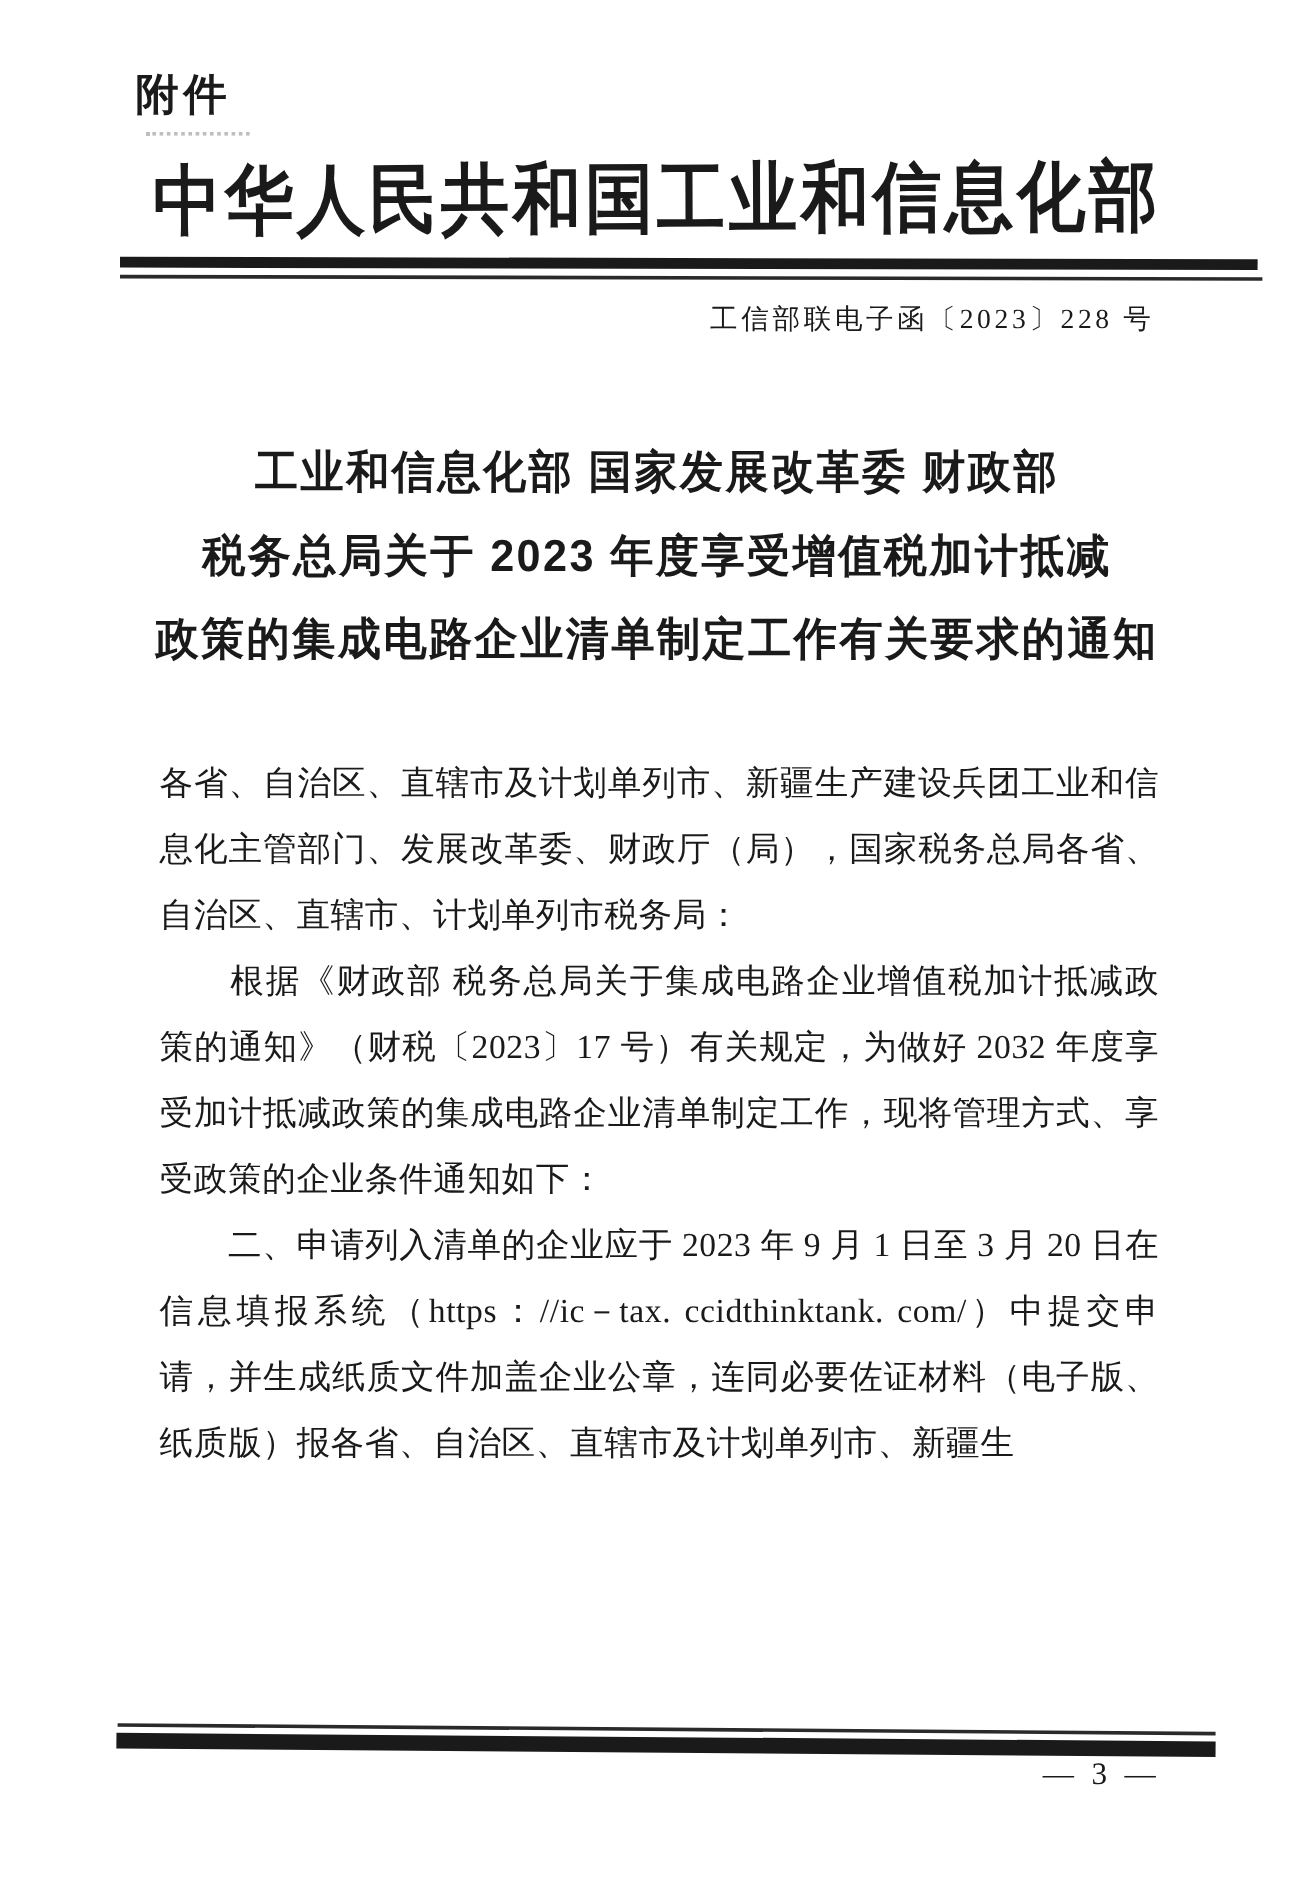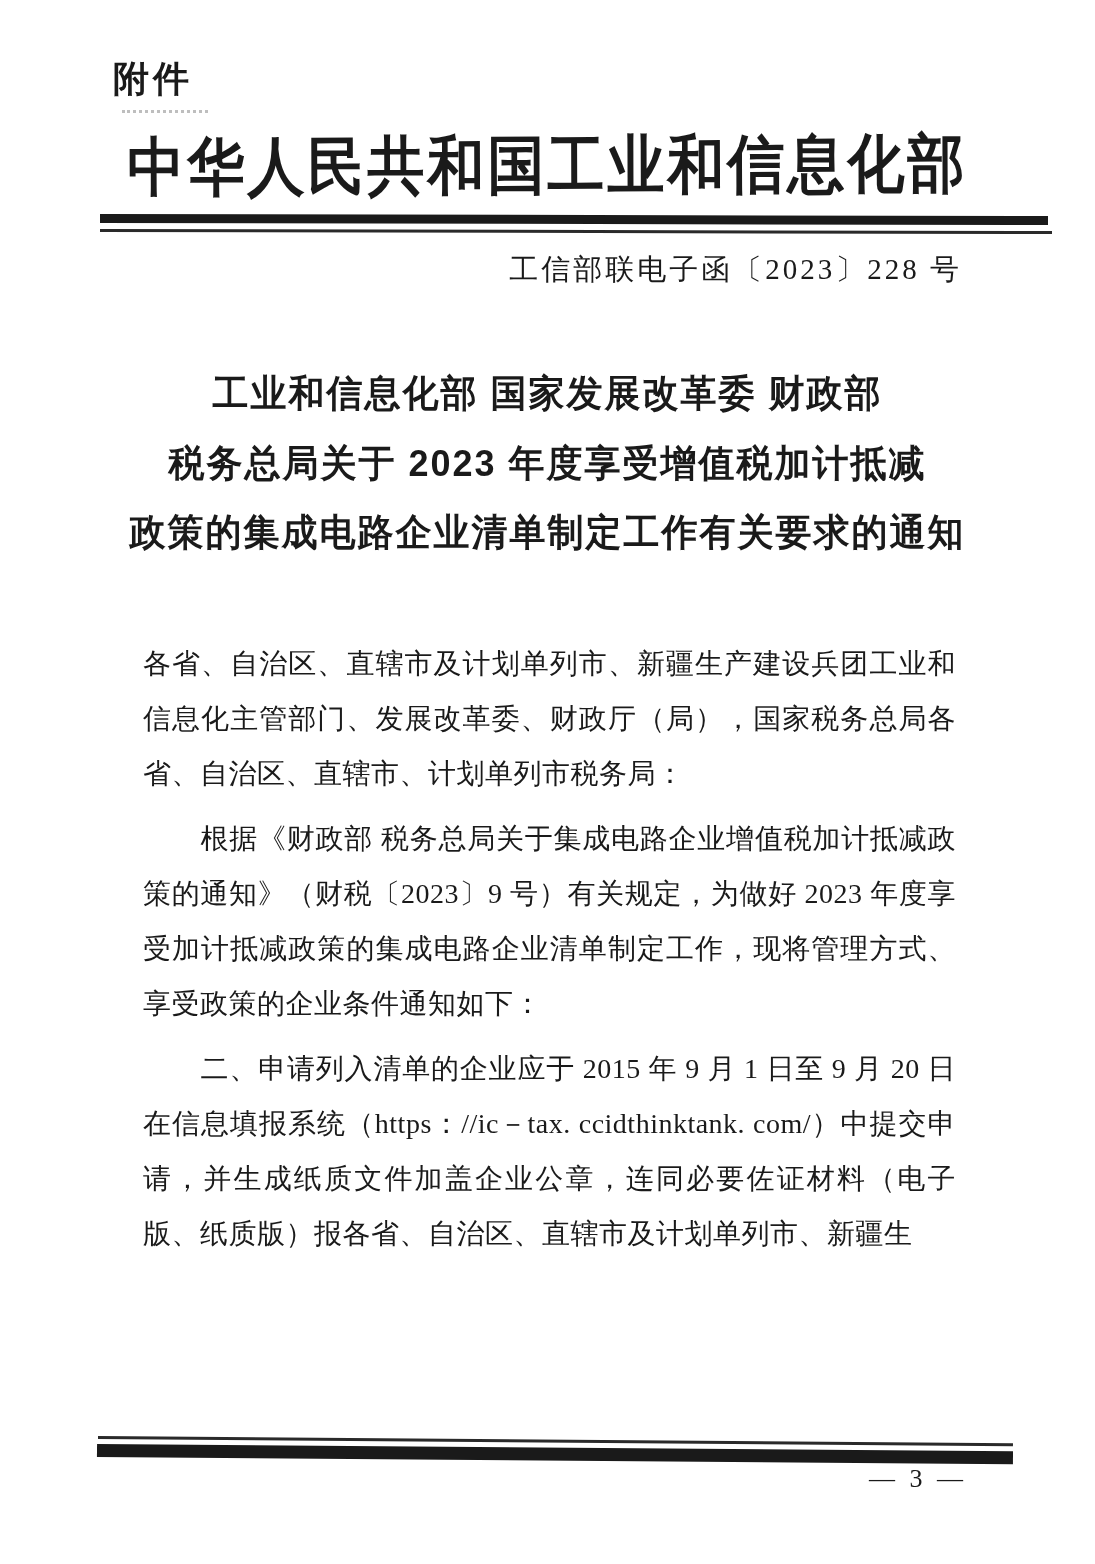--- a/index.html
+++ b/index.html
@@ -34,38 +34,38 @@
     transform:scaleY(1.12) rotate(-0.25deg);
     white-space:nowrap;
   }
 
   .rule{position:absolute;background:var(--ink);}
   .head-rule-thick{left:100px;top:215px;width:948px;height:9px;transform:rotate(0.12deg);}
   .head-rule-thin {left:100px;top:230px;width:952px;height:3px;background:#2a2a2a;transform:rotate(0.12deg);}
 
   .doc-number{
     position:absolute;right:133px;top:250px;
-    font-size:29px;letter-spacing:3px;white-space:nowrap;
+    font-size:23px;letter-spacing:3px;white-space:nowrap;
   }
 
   .doc-title{
     position:absolute;left:0;top:362px;width:100%;
     text-align:center;
     font-size:36px;font-weight:900;letter-spacing:2px;
     line-height:67px;
     transform:scaleY(1.04);
   }
 
   .doc-body{
     position:absolute;left:133px;top:626px;width:833px;
     font-size:28px;line-height:55px;
     text-align:justify;
     letter-spacing:0.5px;
   }
-  .doc-body p{margin:10px;}
+  .doc-body p{margin:0;}
 
   .foot-rule-thin {left:98px;top:1436px;width:915px;height:3px;background:#2a2a2a;transform:rotate(0.45deg);transform-origin:left center;}
   .foot-rule-thick{left:97px;top:1444px;width:916px;height:13px;transform:rotate(0.45deg);transform-origin:left center;}
 
   .page-number{
     position:absolute;right:128px;top:1464px;
     font-size:26px;letter-spacing:4px;white-space:nowrap;
   }
 </style>
 </head>
@@ -84,20 +84,20 @@
 
 <div class="doc-title sans">
   <div>工业和信息化部 国家发展改革委 财政部</div>
   <div>税务总局关于 2023 年度享受增值税加计抵减</div>
   <div>政策的集成电路企业清单制定工作有关要求的通知</div>
 </div>
 
 <div class="doc-body serif">
 
 <p>各省、自治区、直辖市及计划单列市、新疆生产建设兵团工业和信息化主管部门、发展改革委、财政厅（局），国家税务总局各省、自治区、直辖市、计划单列市税务局：</p>
-    <p>　　根据《财政部 税务总局关于集成电路企业增值税加计抵减政策的通知》（财税〔2023〕9 号）有关规定，为做好 2023 年度享受加计抵减政策的集成电路企业清单制定工作，现将管理方式、享受政策的企业条件通知如下：</p>
-    <p>　　二、申请列入清单的企业应于 2015 年 9 月 1 日至 9 月 20 日在信息填报系统（https：//ic－tax. ccidthinktank. com/）中提交申请，并生成纸质文件加盖企业公章，连同必要佐证材料（电子版、纸质版）报各省、自治区、直辖市及计划单列市、新疆生</p>
+    <p>　　根据《财政部 税务总局关于集成电路企业增值税加计抵减政策的通知》（财税〔2023〕17 号）有关规定，为做好 2032 年度享受加计抵减政策的集成电路企业清单制定工作，现将管理方式、享受政策的企业条件通知如下：</p>
+    <p>　　二、申请列入清单的企业应于 2023 年 9 月 1 日至 3 月 20 日在信息填报系统（https：//ic－tax. ccidthinktank. com/）中提交申请，并生成纸质文件加盖企业公章，连同必要佐证材料（电子版、纸质版）报各省、自治区、直辖市及计划单列市、新疆生</p>
   </div>
 
 <div class="rule foot-rule-thin"></div>
 <div class="rule foot-rule-thick"></div>
 
 <div class="page-number serif">— 3 —</div>
 
 </body></html>

